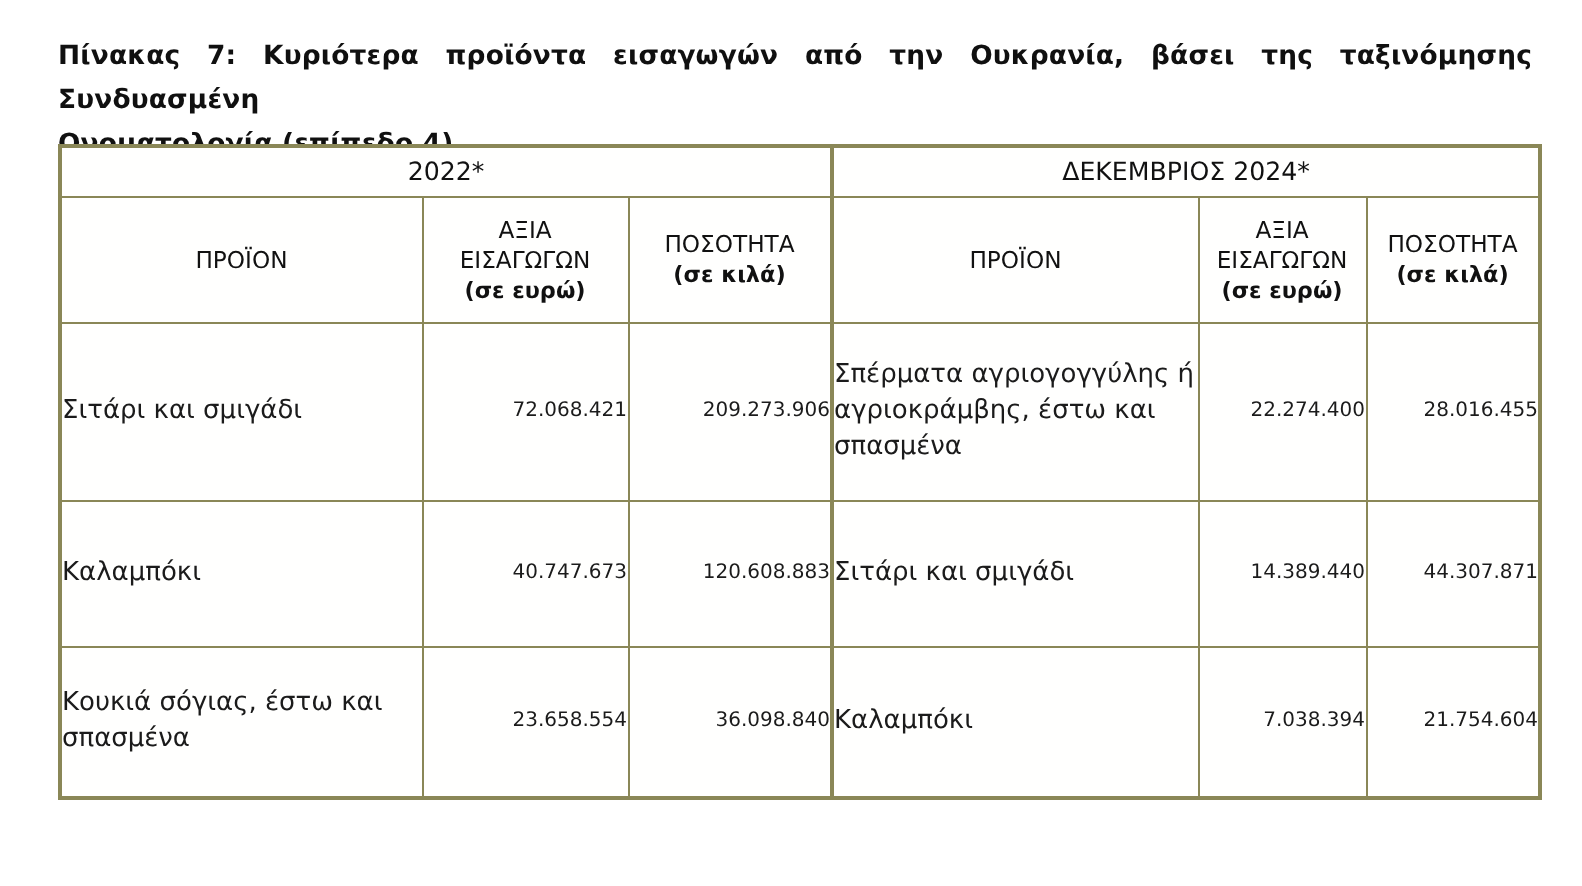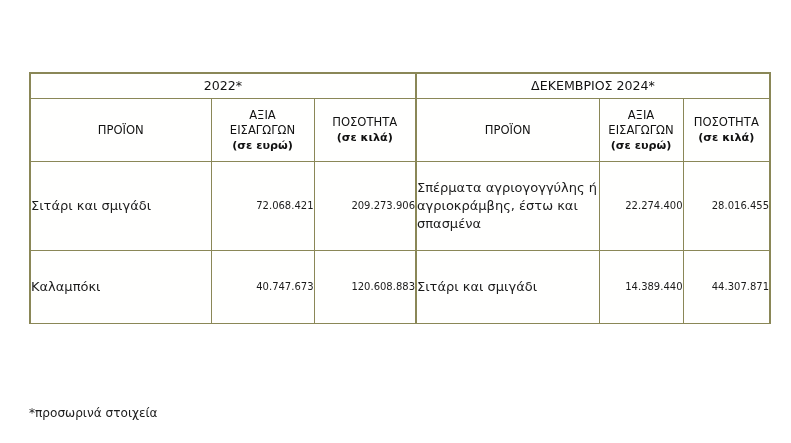--- a/index.html
+++ b/index.html
@@ -117,20 +117,24 @@
     font-size: 12.1px;
     line-height: 18px;
     color: #1b1b1b;
   }
 </style>
 </head>
 <body>
 
 <div class="page">
 
+  <div class="title">
+    <span class="line1">Πίνακας 7: Κυριότερα προϊόντα εισαγωγών από την Ουκρανία, βάσει της ταξινόμησης Συνδυασμένη</span>
+    <span class="line2">Ονοματολογία (επίπεδο 4)</span>
+  </div>
 
   <div class="table-wrap">
     <table class="data">
       <colgroup>
         <col style="width:181px">
         <col style="width:103px">
         <col style="width:102px">
         <col style="width:183px">
         <col style="width:84px">
         <col style="width:87px">
@@ -183,19 +187,26 @@
 
         <tr class="r2">
           <td class="cell-prod frame-left">Καλαμπόκι</td>
           <td class="cell-num">40.747.673</td>
           <td class="cell-num mid-split-left">120.608.883</td>
           <td class="cell-prod mid-split-right">Σιτάρι και σμιγάδι</td>
           <td class="cell-num">14.389.440</td>
           <td class="cell-num frame-right">44.307.871</td>
         </tr>
 
+        <tr class="r3">
+          <td class="cell-prod frame-left frame-bottom">Κουκιά σόγιας, έστω και σπασμένα</td>
+          <td class="cell-num frame-bottom">23.658.554</td>
+          <td class="cell-num mid-split-left frame-bottom">36.098.840</td>
+          <td class="cell-prod mid-split-right frame-bottom">Καλαμπόκι</td>
+          <td class="cell-num frame-bottom">7.038.394</td>
+          <td class="cell-num frame-right frame-bottom">21.754.604</td>
+        </tr>
       </tbody>
     </table>
   </div>
 
-  <div class="footnote">*προσωρινά στοιχεία</div>
 
 </div>
 
 </body></html>

